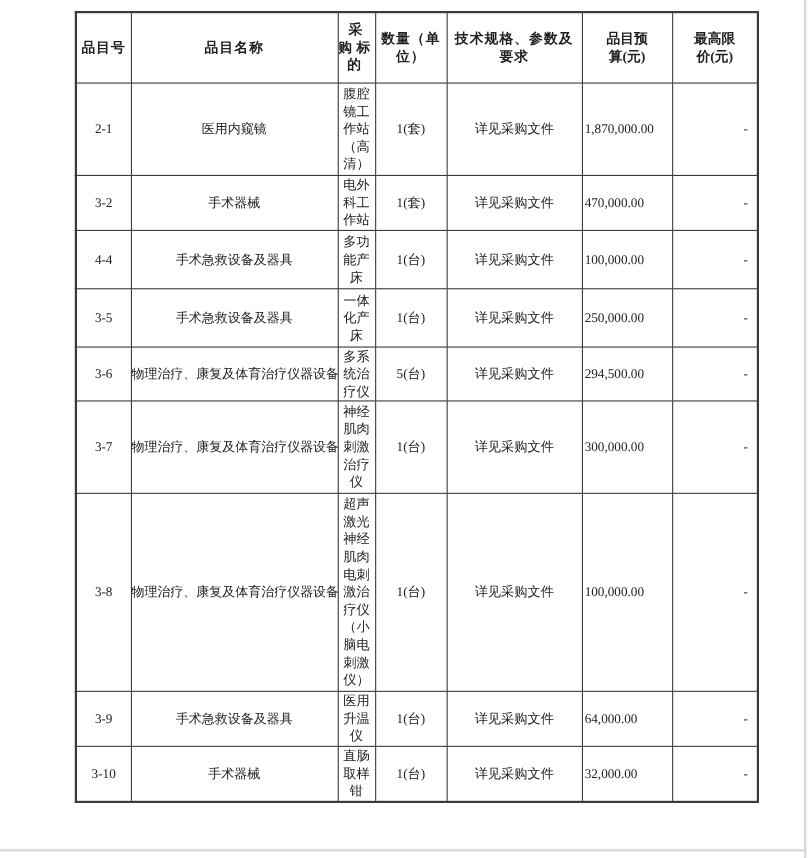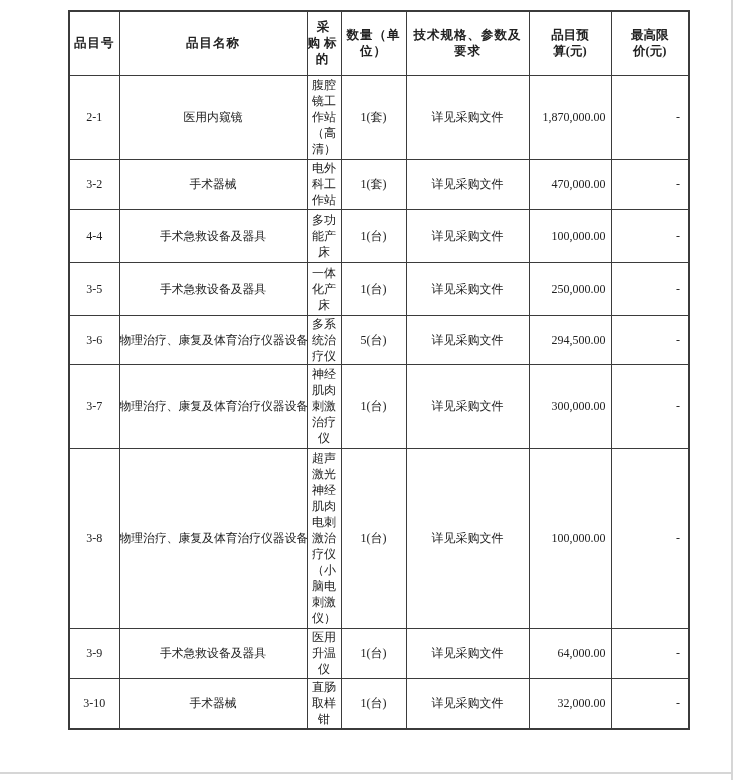--- a/index.html
+++ b/index.html
@@ -86,21 +86,21 @@
     font-size: 11.8px;
     white-space: nowrap;
     padding: 0;
   }
   td.cell-target {
     word-break: break-all;
     line-height: 16px;
     padding: 0 2px;
   }
   td.cell-budget {
-    text-align: right;
+    text-align: left;
     padding-right: 5px;
   }
   td.cell-max {
     text-align: right;
     padding-right: 8px;
   }
 </style>
 </head>
 <body>
 

